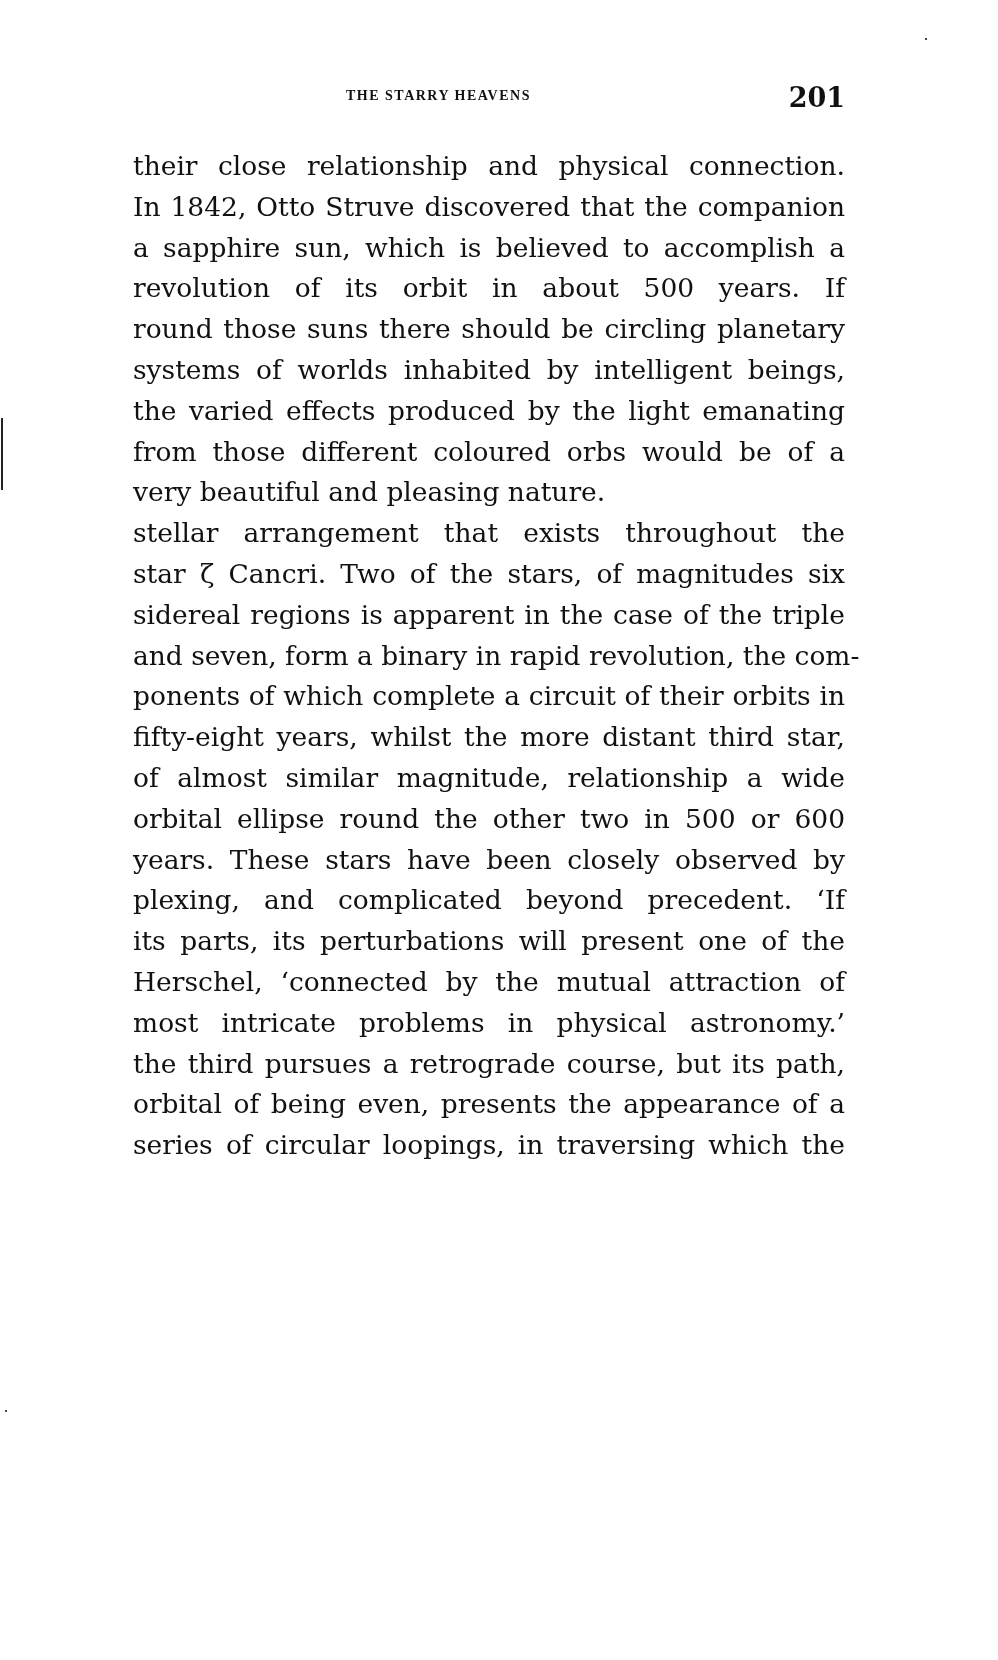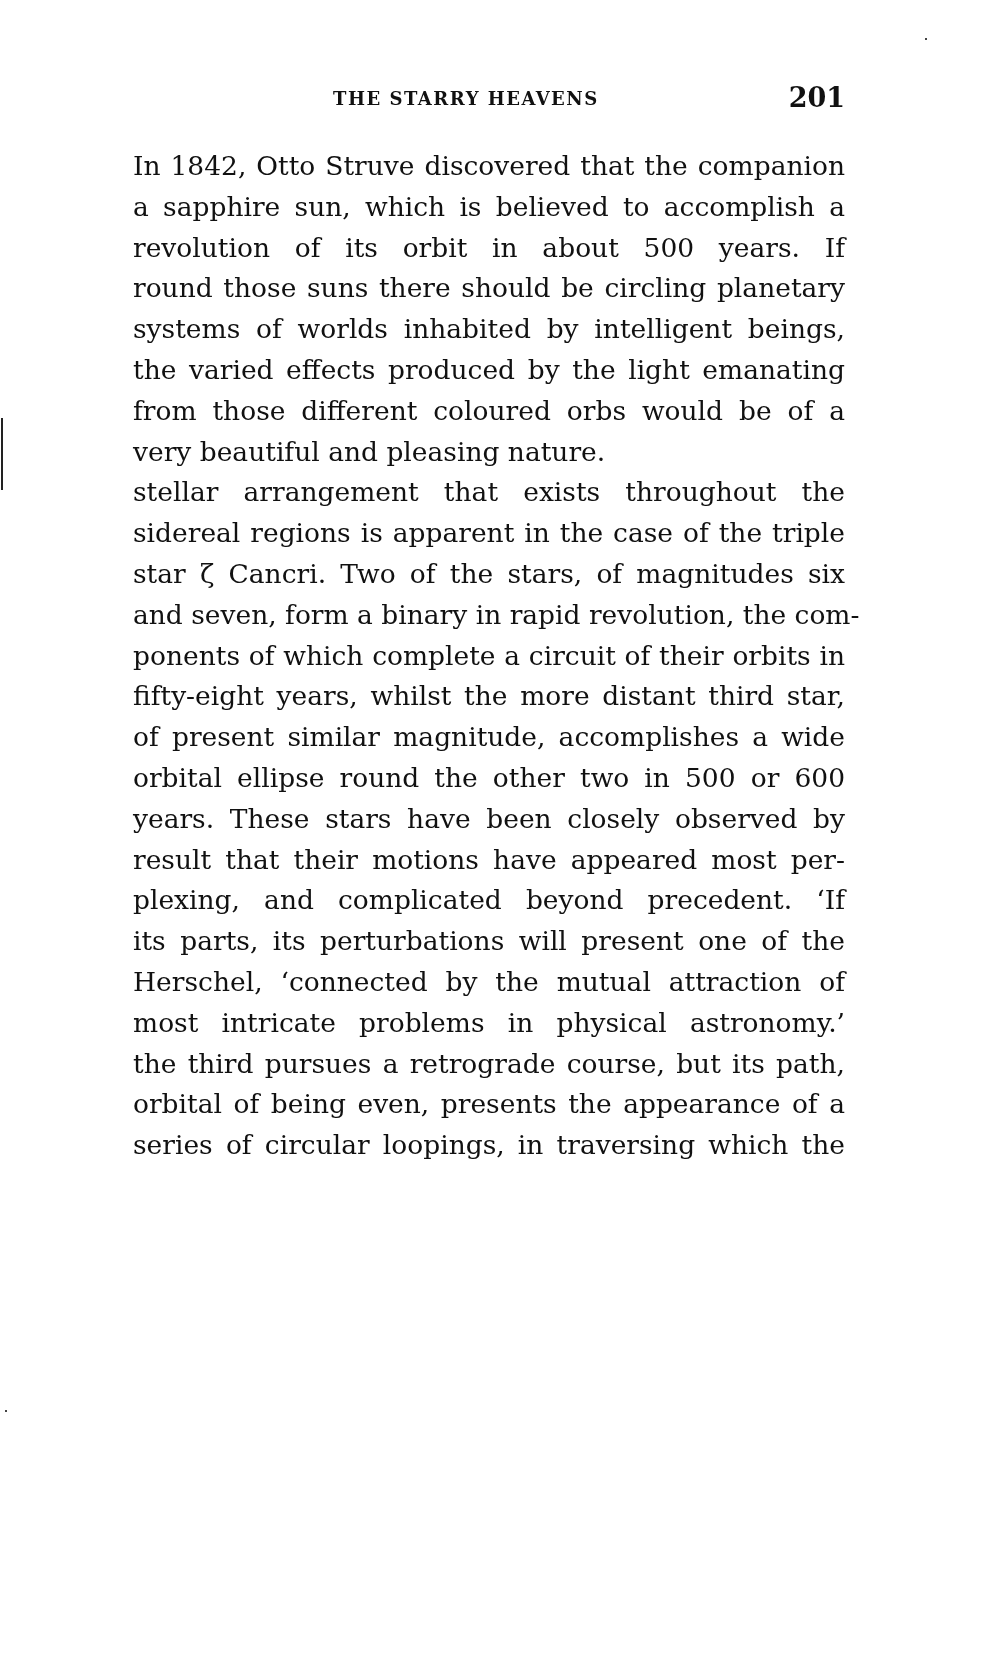--- a/index.html
+++ b/index.html
@@ -4,21 +4,21 @@
 <style>
   html, body { margin: 0; padding: 0; }
   body {
     width: 998px; height: 1660px; background: #ffffff; position: relative; overflow: hidden;
     font-family: "DejaVu Serif", "Liberation Serif", serif; color: #111;
   }
   .header {
     position: absolute; top: 82px; left: 133px; width: 712px; height: 40px;
   }
   .running-title {
-    position: absolute; left: 200px; top: 6px; font-size: 18px; letter-spacing: 1.5px; font-weight: bold;
+    position: absolute; left: 213px; top: 6px; font-size: 14px; letter-spacing: 1.5px; font-weight: bold; font-family: Liberation Serif, serif;
   }
   .page-number {
     position: absolute; right: 0; top: 0; font-size: 27px; font-weight: bold;
   }
   .body-text {
     position: absolute; top: 146px; left: 133px; width: 712px;
     font-size: 26.5px; line-height: 40.8px;
   }
   .line {
     display: block; text-align: justify; text-align-last: justify; white-space: nowrap;
@@ -38,40 +38,40 @@
   <span class="running-title">THE STARRY HEAVENS</span>
   <span class="page-number">201</span>
 </div>
 
 <div class="margin-rule"></div>
 <div class="speck" style="left:925px;top:38px;"></div>
 <div class="speck" style="left:5px;top:1410px;"></div>
 
 <div class="body-text">
   <div id="p0">
+      <span class="line">their close relationship and physical connection.</span>
       <span class="line">In 1842, Otto Struve discovered that the companion</span>
       <span class="line">a sapphire sun, which is believed to accomplish a</span>
       <span class="line">revolution of its orbit in about 500 years. If</span>
       <span class="line">round those suns there should be circling planetary</span>
       <span class="line">systems of worlds inhabited by intelligent beings,</span>
       <span class="line">the varied effects produced by the light emanating</span>
       <span class="line">from those different coloured orbs would be of a</span>
       <span class="line last">very beautiful and pleasing nature.</span>
     </div>
   <div id="p1">
       <span class="line">stellar arrangement that exists throughout the</span>
+      <span class="line">star ζ Cancri. Two of the stars, of magnitudes six</span>
       <span class="line">sidereal regions is apparent in the case of the triple</span>
-      <span class="line">star ζ Cancri. Two of the stars, of magnitudes six</span>
       <span class="line">and seven, form a binary in rapid revolution, the com-</span>
       <span class="line">ponents of which complete a circuit of their orbits in</span>
       <span class="line">fifty-eight years, whilst the more distant third star,</span>
-      <span class="line">of present similar magnitude, accomplishes a wide</span>
+      <span class="line">of almost similar magnitude, relationship a wide</span>
       <span class="line">orbital ellipse round the other two in 500 or 600</span>
       <span class="line">years. These stars have been closely observed by</span>
-      <span class="line">result that their motions have appeared most per-</span>
       <span class="line">plexing, and complicated beyond precedent. ‘If</span>
       <span class="line">its parts, its perturbations will present one of the</span>
       <span class="line">Herschel, ‘connected by the mutual attraction of</span>
       <span class="line">most intricate problems in physical astronomy.’</span>
       <span class="line">the third pursues a retrograde course, but its path,</span>
       <span class="line">orbital of being even, presents the appearance of a</span>
       <span class="line">series of circular loopings, in traversing which the</span>
     </div>
 </div>
 

